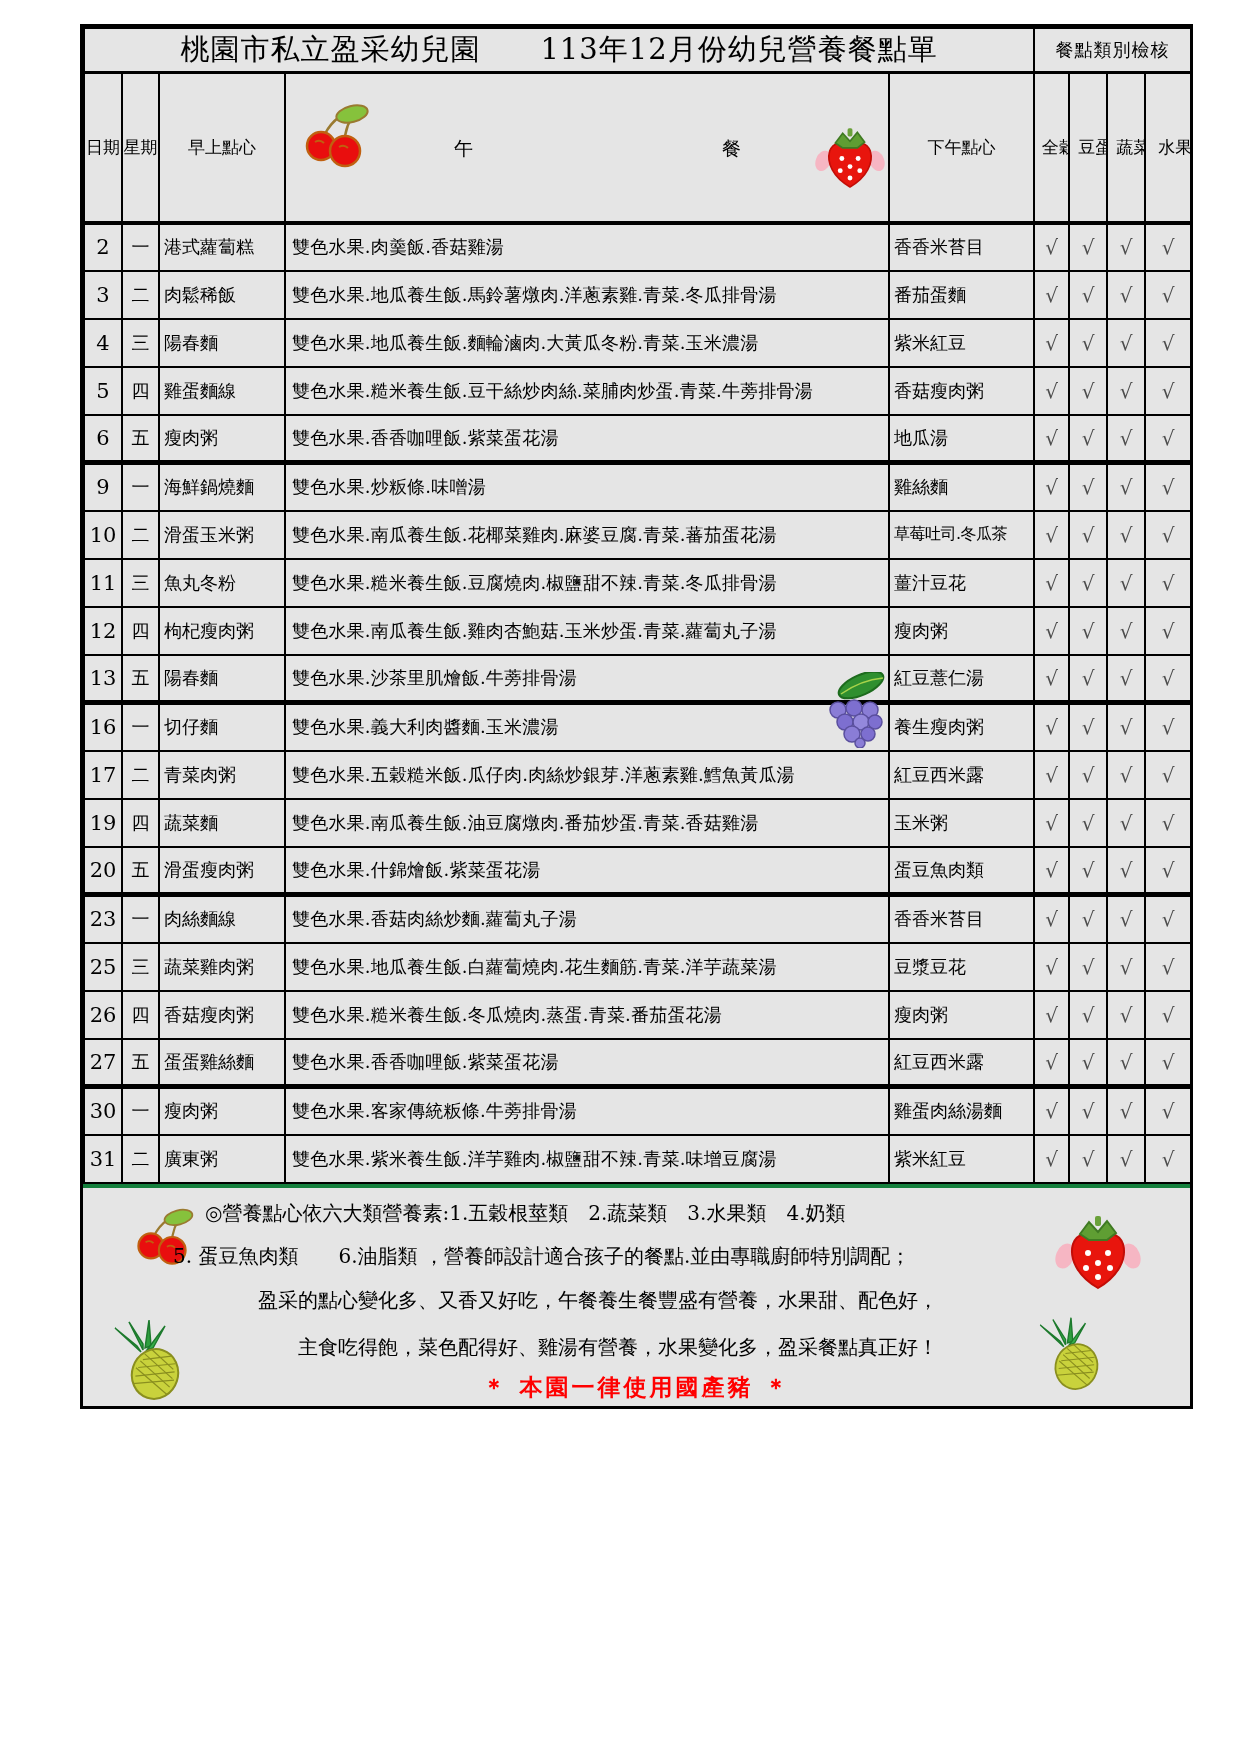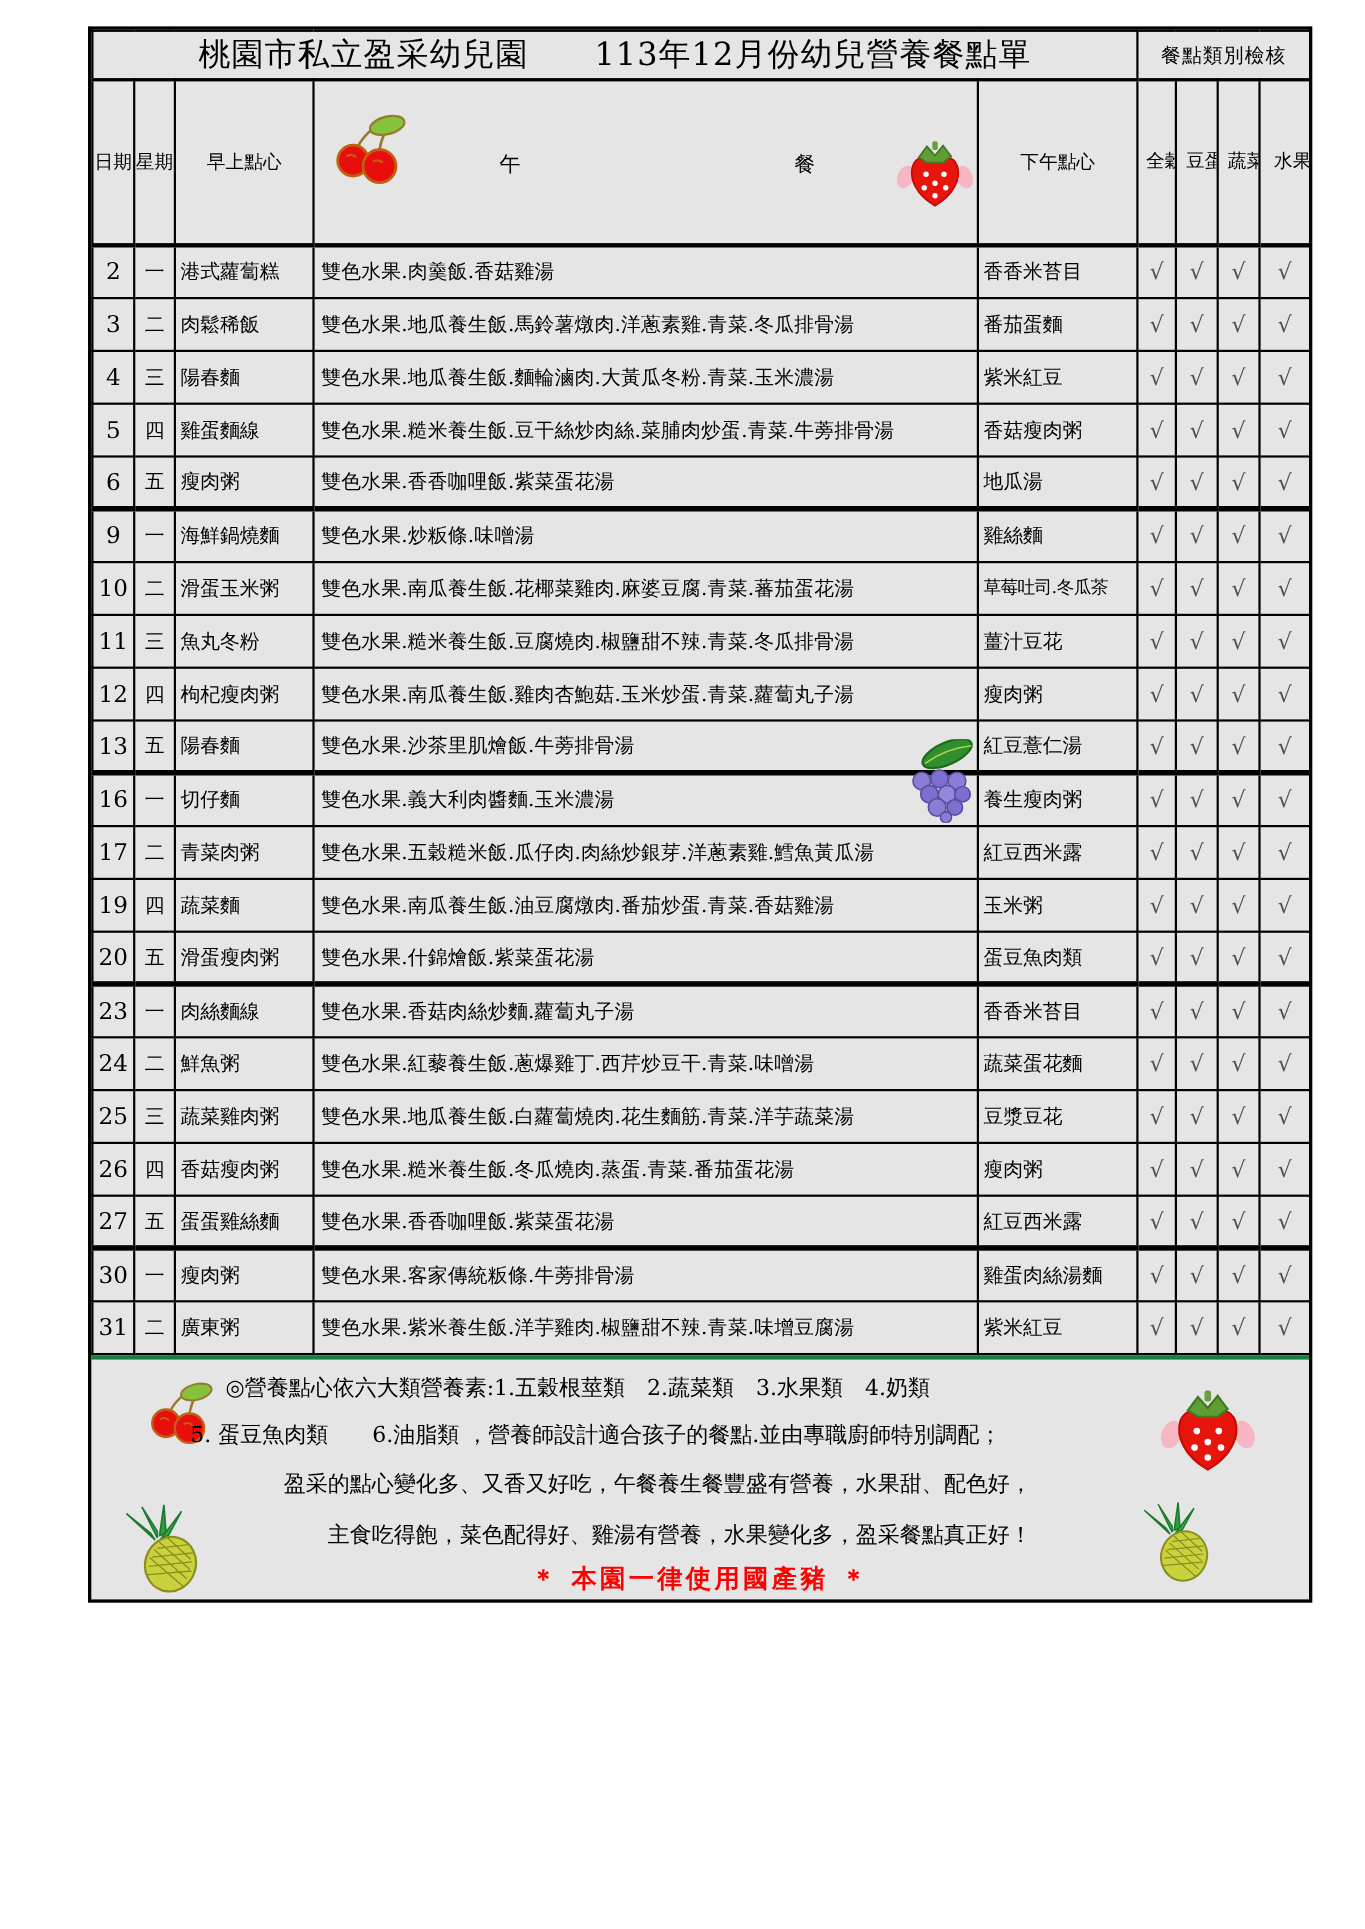--- a/index.html
+++ b/index.html
@@ -308,31 +308,20 @@
             <td class="c-week">一</td>
             <td class="c-morning">肉絲麵線</td>
             <td class="c-lunch">雙色水果.香菇肉絲炒麵.蘿蔔丸子湯</td>
             <td class="c-snack">香香米苔目</td>
             <td class="c-check">√</td>
             <td class="c-check">√</td>
             <td class="c-check">√</td>
             <td class="c-check">√</td>
           </tr>
           <tr>
-            <td class="c-date">24</td>
-            <td class="c-week">二</td>
-            <td class="c-morning">鮮魚粥</td>
-            <td class="c-lunch">雙色水果.紅藜養生飯.蔥爆雞丁.西芹炒豆干.青菜.味噌湯</td>
-            <td class="c-snack">蔬菜蛋花麵</td>
-            <td class="c-check">√</td>
-            <td class="c-check">√</td>
-            <td class="c-check">√</td>
-            <td class="c-check">√</td>
-          </tr>
-          <tr>
             <td class="c-date">25</td>
             <td class="c-week">三</td>
             <td class="c-morning">蔬菜雞肉粥</td>
             <td class="c-lunch">雙色水果.地瓜養生飯.白蘿蔔燒肉.花生麵筋.青菜.洋芋蔬菜湯</td>
             <td class="c-snack">豆漿豆花</td>
             <td class="c-check">√</td>
             <td class="c-check">√</td>
             <td class="c-check">√</td>
             <td class="c-check">√</td>
           </tr>

